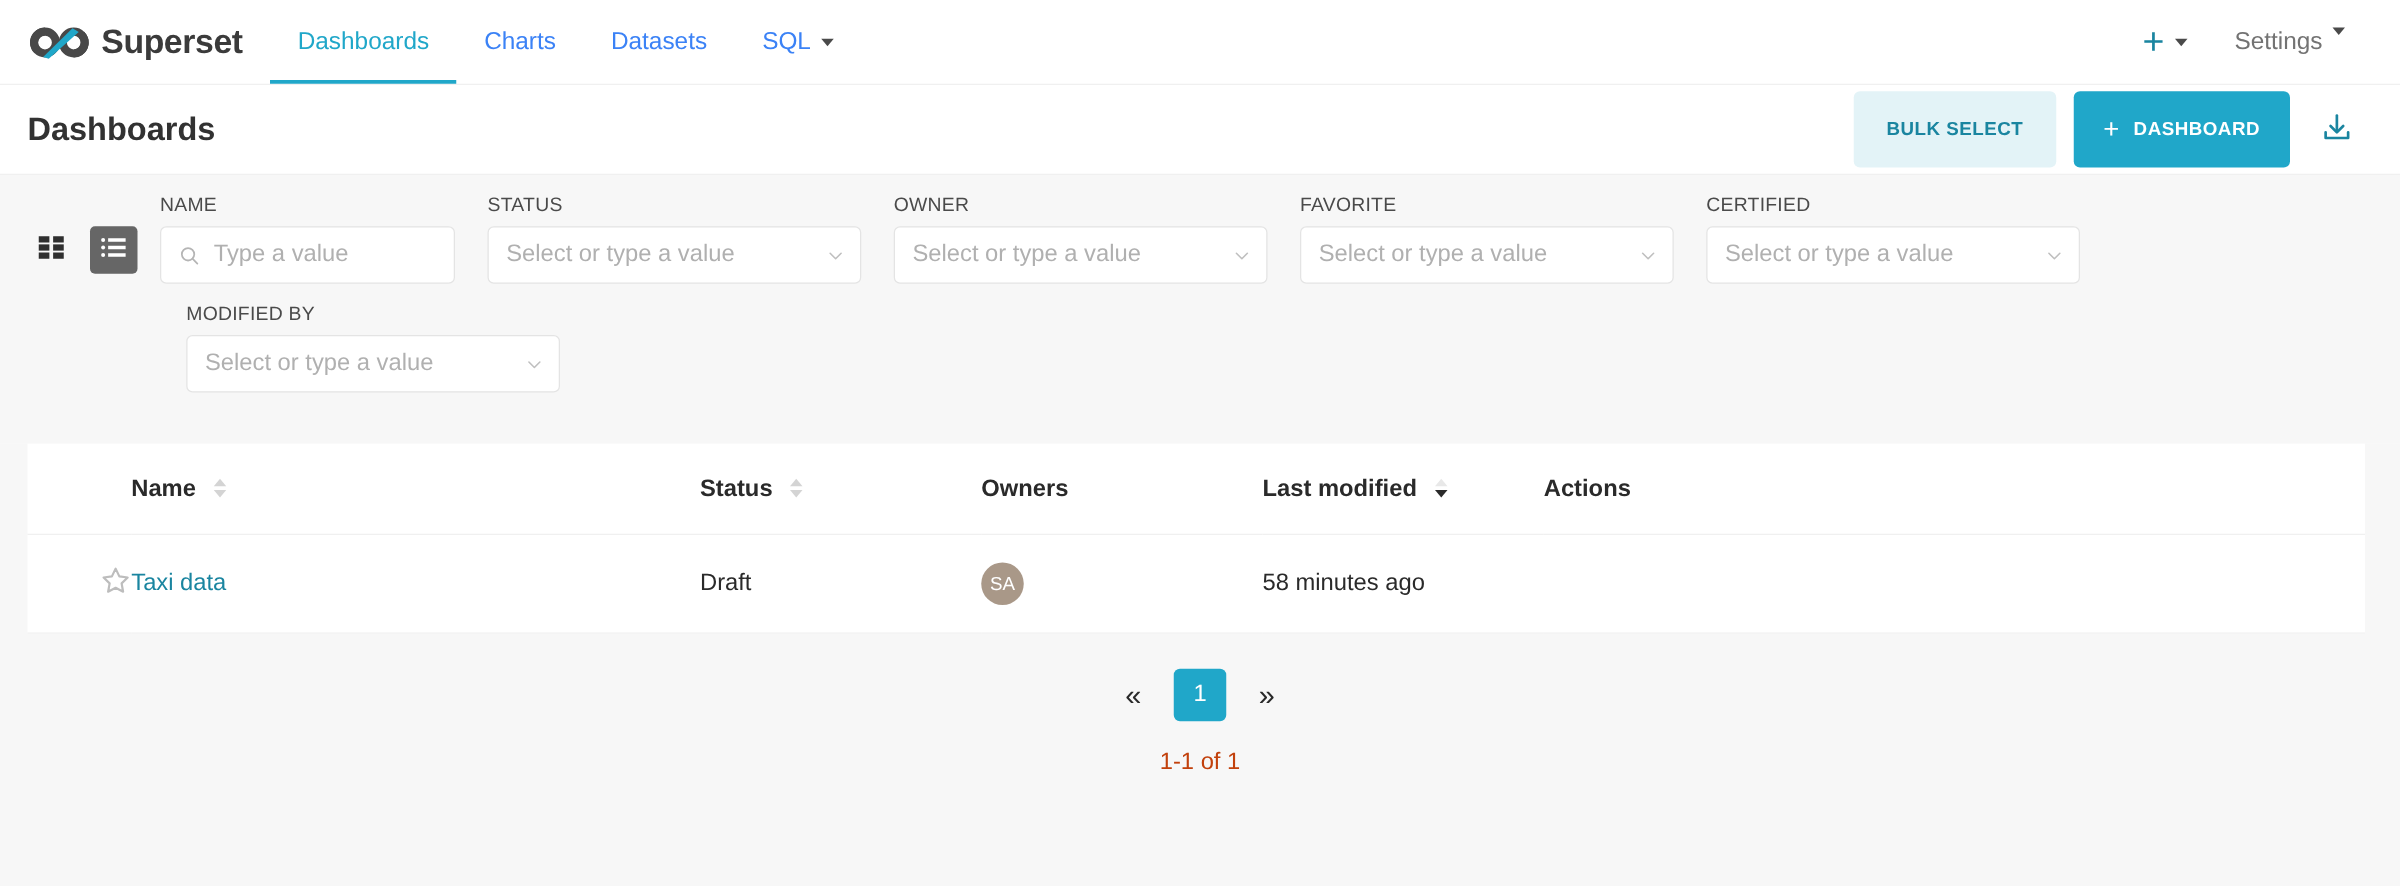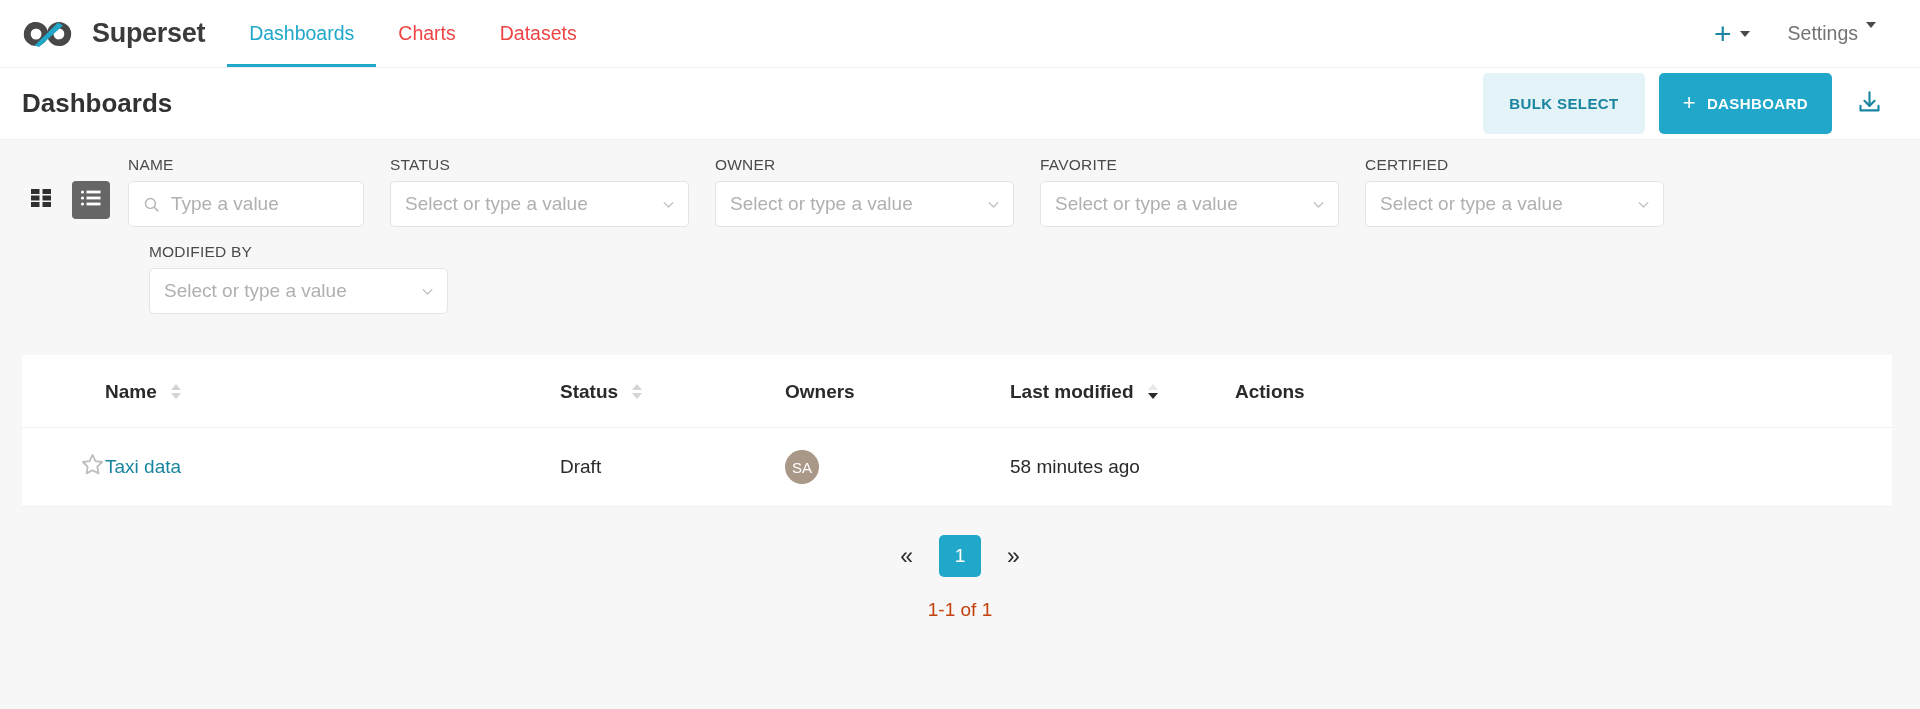--- a/index.html
+++ b/index.html
@@ -16,33 +16,33 @@
     height: 68px;
     background: #ffffff;
     display: flex;
     align-items: stretch;
     border-bottom: 1px solid #f0f0f0;
     position: relative;
   }
   .brand {
     display: flex; align-items: center;
     padding: 0 0 0 22px;
-    gap: 18px;
+    gap: 7px;
   }
   .brand-logo { width: 52px; height: 30px; display: block; }
   .brand-name {
     font-size: 27px; font-weight: bold; color: #3b3b3b;
     letter-spacing: -0.3px;
   }
   .nav-items { display: flex; align-items: stretch; margin-left: 22px; }
   .nav-item {
     display: flex; align-items: center;
     padding: 0 22px;
     font-size: 19.5px;
-    color: #ef4444;
+    color: #3b82f6;
     cursor: pointer;
     position: relative;
     white-space: nowrap;
   }
   .nav-item.active { color: #20a7c9; }
   .nav-item.active::after {
     content: ""; position: absolute; left: 0; right: 0; bottom: 0;
     height: 3px; background: #20a7c9;
   }
   .caret-down {
@@ -259,20 +259,24 @@
 
   <div class="nav-items">
     <div class="nav-item active">
       <span>Dashboards</span>
     </div>
     <div class="nav-item">
       <span>Charts</span>
     </div>
     <div class="nav-item">
       <span>Datasets</span>
+    </div>
+    <div class="nav-item">
+      <span>SQL</span>
+      <span class="caret-down"></span>
     </div>
   </div>
 
   <div class="nav-right">
     <div class="nav-plus">
       <span class="plus-glyph">+</span>
       <span class="caret-down"></span>
     </div>
     <div class="nav-settings">
       <span>Settings</span>

